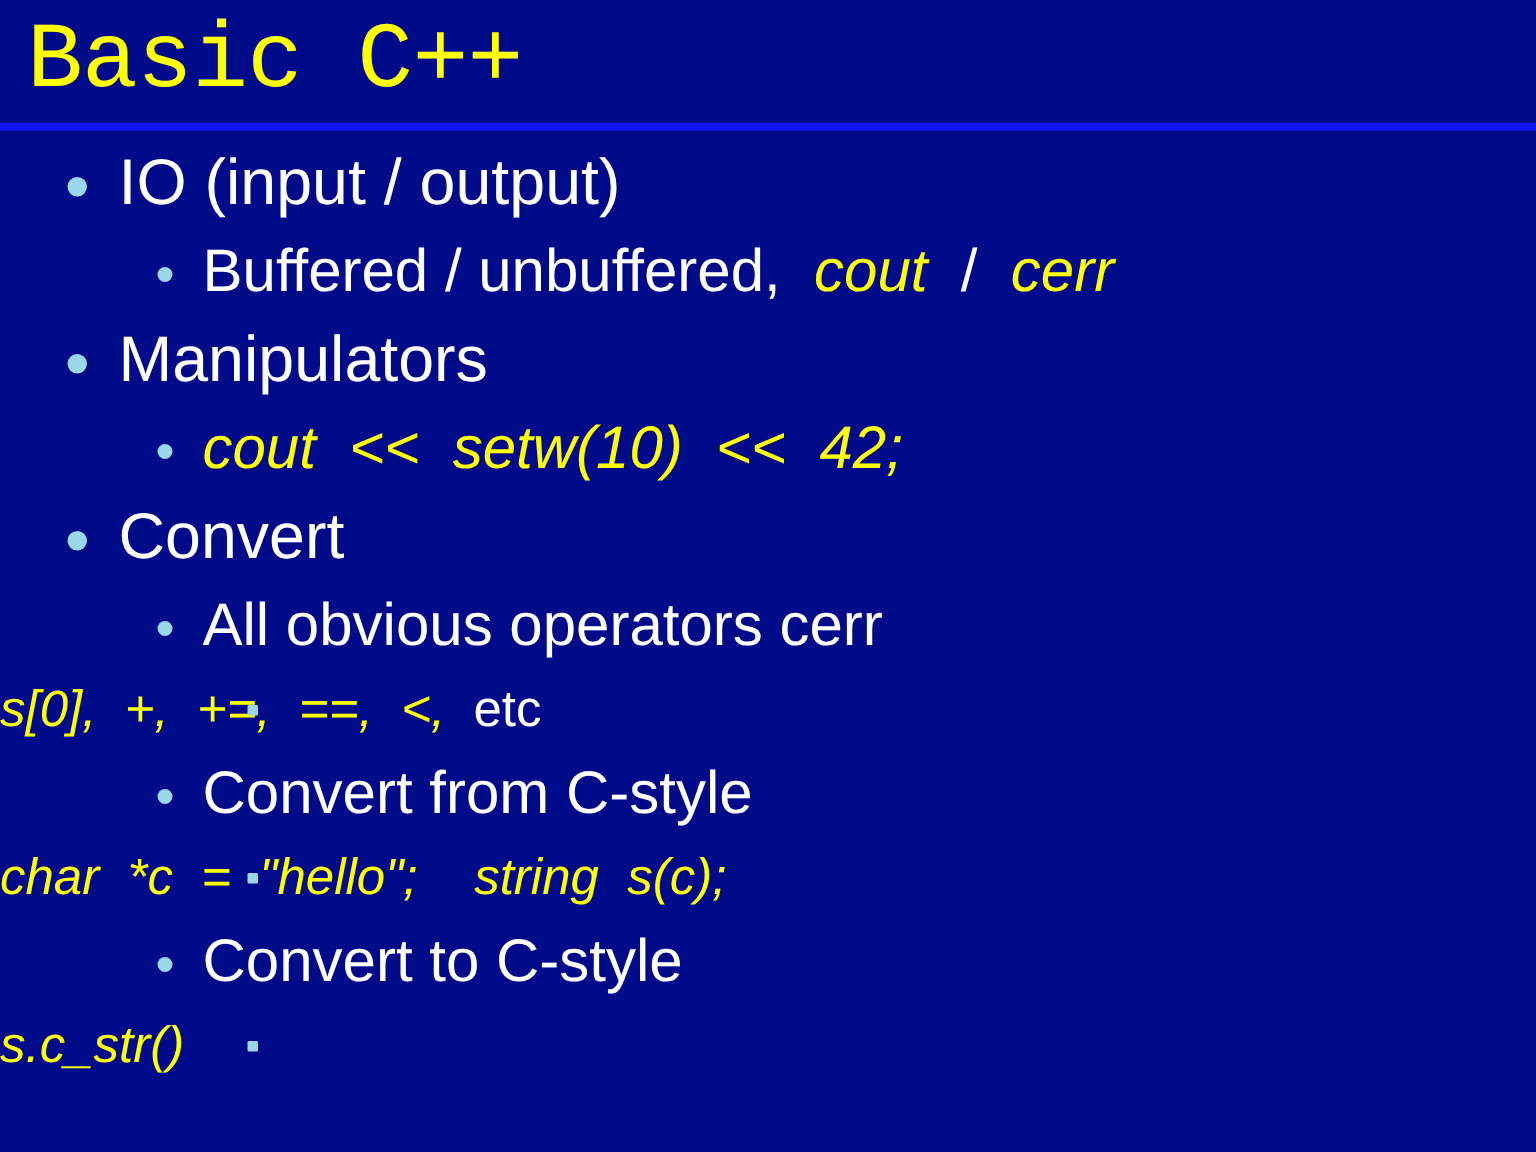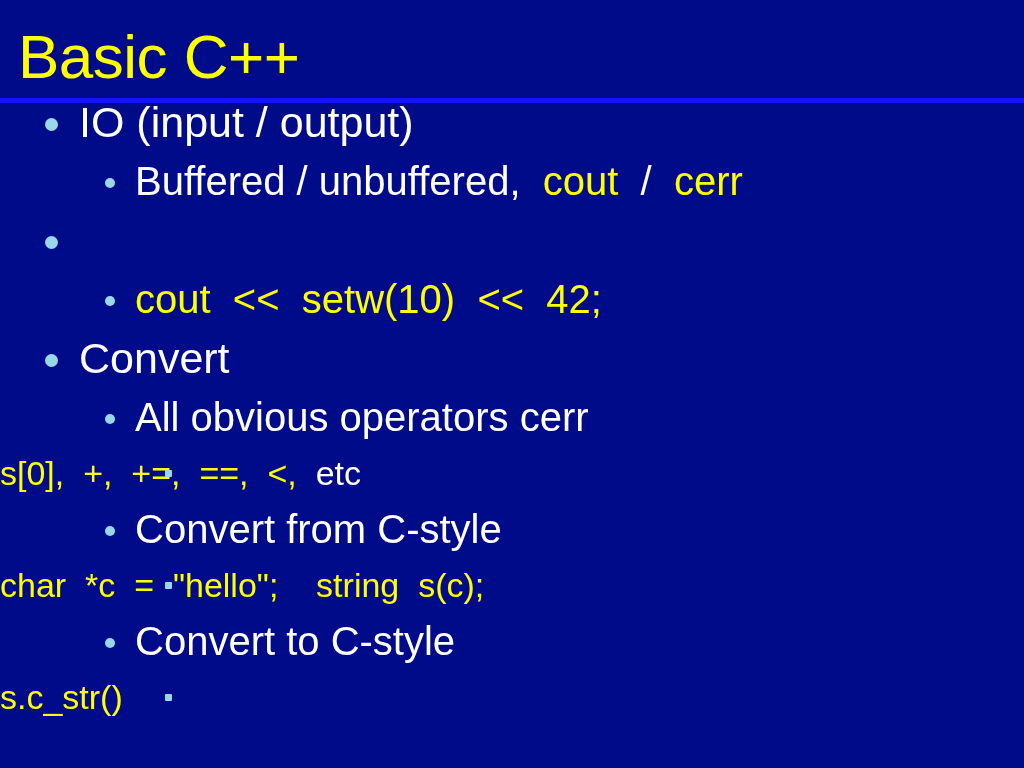--- a/index.html
+++ b/index.html
@@ -14,23 +14,24 @@
     background: #000b8a;
     overflow: hidden;
     font-family: "Liberation Sans", sans-serif;
     -webkit-font-smoothing: none;
   }
 
   
   .title-area {
     position: absolute;
     left: 0;
-    top: 16px;
+    top: 0;
     width: 1024px;
     height: 68px;
+    font-family: Liberation Mono, monospace;
   }
   .slide-title {
     position: absolute;
     left: 18px;
     top: 4px;
     font-size: 62px;
     line-height: 74px;
     color: #ffff00;
     font-weight: normal;
     letter-spacing: -0.5px;
@@ -105,37 +106,37 @@
   }
   .lvl3 .bullet {
     left: 165px;
     top: 24px;
     width: 7px;
     height: 7px;
     border-radius: 1px;
   }
   .lvl3 .txt { }
 
-  .code { color: #ffff00; }
+  .code { color: #ffff00; font-style: italic; }
   .plain { color: #ffffff; }
 </style>
 </head>
 <body>
 
 <div class="slide">
 
   <div class="title-area">
     <div class="slide-title">Basic C++</div>
     <div class="title-rule"></div>
   </div>
 
   <div class="body-area" id="body-area">
       <div class="line lvl1"><span class="bullet"></span><span class="txt"><span class="plain">IO (input / output)</span></span></div>
       <div class="line lvl2"><span class="bullet"></span><span class="txt"><span class="plain">Buffered / unbuffered,  </span><span class="code">cout</span><span class="plain">  /  </span><span class="code">cerr</span></span></div>
-      <div class="line lvl1"><span class="bullet"></span></div>
+      <div class="line lvl1"><span class="bullet"></span><span class="txt"><span class="plain">Manipulators</span></span></div>
       <div class="line lvl2"><span class="bullet"></span><span class="txt"><span class="code">cout  &lt;&lt;  setw(10)  &lt;&lt;  42;</span></span></div>
       <div class="line lvl1"><span class="bullet"></span><span class="txt"><span class="plain">Convert</span></span></div>
       <div class="line lvl2"><span class="bullet"></span><span class="txt"><span class="plain">All obvious operators cerr</span></span></div>
       <div class="line lvl3"><span class="bullet"></span><span class="txt"><span class="code">s[0],  +,  +=,  ==,  &lt;,  </span><span class="plain">etc</span></span></div>
       <div class="line lvl2"><span class="bullet"></span><span class="txt"><span class="plain">Convert from C-style</span></span></div>
       <div class="line lvl3"><span class="bullet"></span><span class="txt"><span class="code">char  *c  =  "hello";    string  s(c);</span></span></div>
       <div class="line lvl2"><span class="bullet"></span><span class="txt"><span class="plain">Convert to C-style</span></span></div>
       <div class="line lvl3"><span class="bullet"></span><span class="txt"><span class="code">s.c_str()</span></span></div>
     </div>
 

